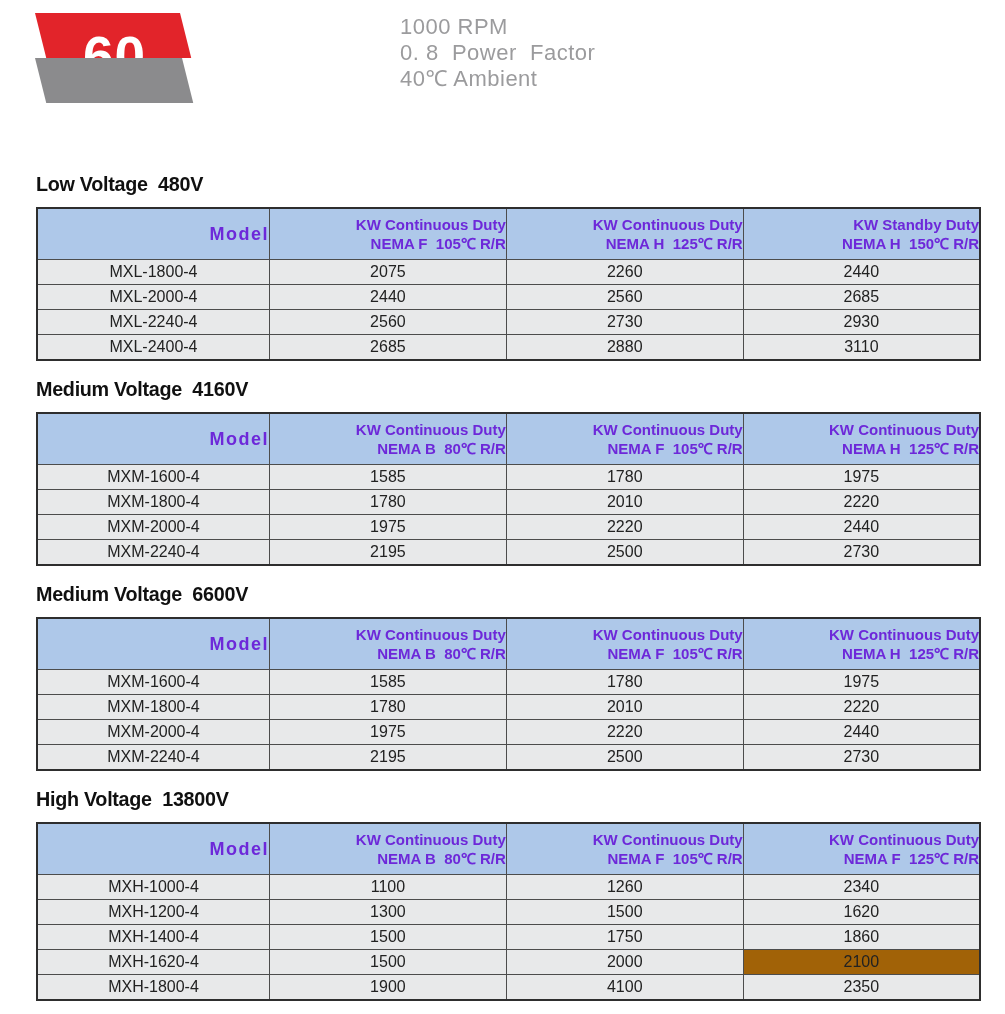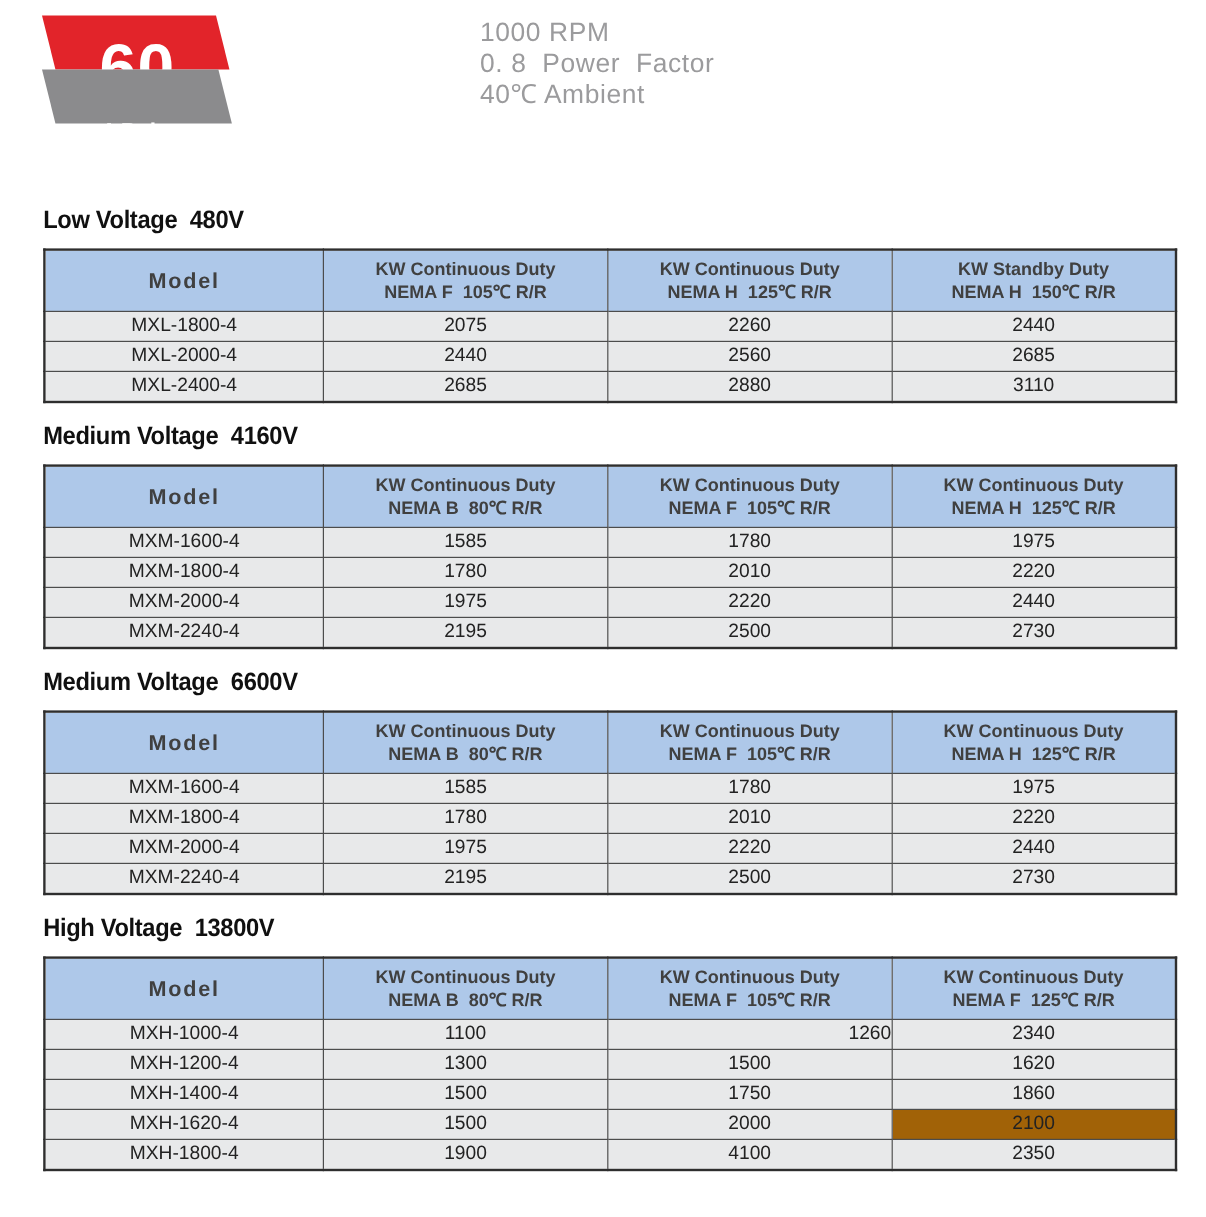--- a/index.html
+++ b/index.html
@@ -112,21 +112,22 @@
     text-align: center;
     vertical-align: middle;
     padding: 0;
     overflow: hidden;
   }
   table.spec-table th {
     height: 50px;
     font-size: 15px;
     font-weight: bold;
     line-height: 19px;
-    color: #404040;
+    color: #6d28d9;
+    text-align: right;
   }
   table.spec-table th.model-col {
     width: 231px;
     font-size: 18px;
     letter-spacing: 1.5px;
     font-weight: bold;
   }
   table.spec-table td {
     height: 24px;
     font-size: 16px;
@@ -190,20 +191,26 @@
             <td style="background: rgb(232, 233, 234);">2260</td>
             <td style="background: rgb(232, 233, 234);">2440</td>
           </tr>
           <tr>
             <td style="background: rgb(232, 233, 234);">MXL-2000-4</td>
             <td style="background: rgb(232, 233, 234);">2440</td>
             <td style="background: rgb(232, 233, 234);">2560</td>
             <td style="background: rgb(232, 233, 234);">2685</td>
           </tr>
           <tr>
+            <td style="background: rgb(232, 233, 234);">MXL-2240-4</td>
+            <td style="background: rgb(232, 233, 234);">2560</td>
+            <td style="background: rgb(232, 233, 234);">2730</td>
+            <td style="background: rgb(232, 233, 234);">2930</td>
+          </tr>
+          <tr>
             <td style="background: rgb(232, 233, 234);">MXL-2400-4</td>
             <td style="background: rgb(232, 233, 234);">2685</td>
             <td style="background: rgb(232, 233, 234);">2880</td>
             <td style="background: rgb(232, 233, 234);">3110</td>
           </tr>
         </tbody>
     </table>
   </section>
 
   <section>
@@ -327,21 +334,21 @@
             <th style="background: rgb(174, 200, 233);">
               <span class="h-line">KW Continuous Duty</span>
               <span class="h-line">NEMA F  125℃ R/R</span>
             </th>
           </tr>
       </thead>
       <tbody>
           <tr>
             <td style="background: rgb(232, 233, 234);">MXH-1000-4</td>
             <td style="background: rgb(232, 233, 234);">1100</td>
-            <td style="background: rgb(232, 233, 234); text-align: right;">1260</td>
+            <td style="background: rgb(232, 233, 234);">1260</td>
             <td style="background: rgb(232, 233, 234);">2340</td>
           </tr>
           <tr>
             <td style="background: rgb(232, 233, 234);">MXH-1200-4</td>
             <td style="background: rgb(232, 233, 234);">1300</td>
             <td style="background: rgb(232, 233, 234);">1500</td>
             <td style="background: rgb(232, 233, 234);">1620</td>
           </tr>
           <tr>
             <td style="background: rgb(232, 233, 234);">MXH-1400-4</td>

